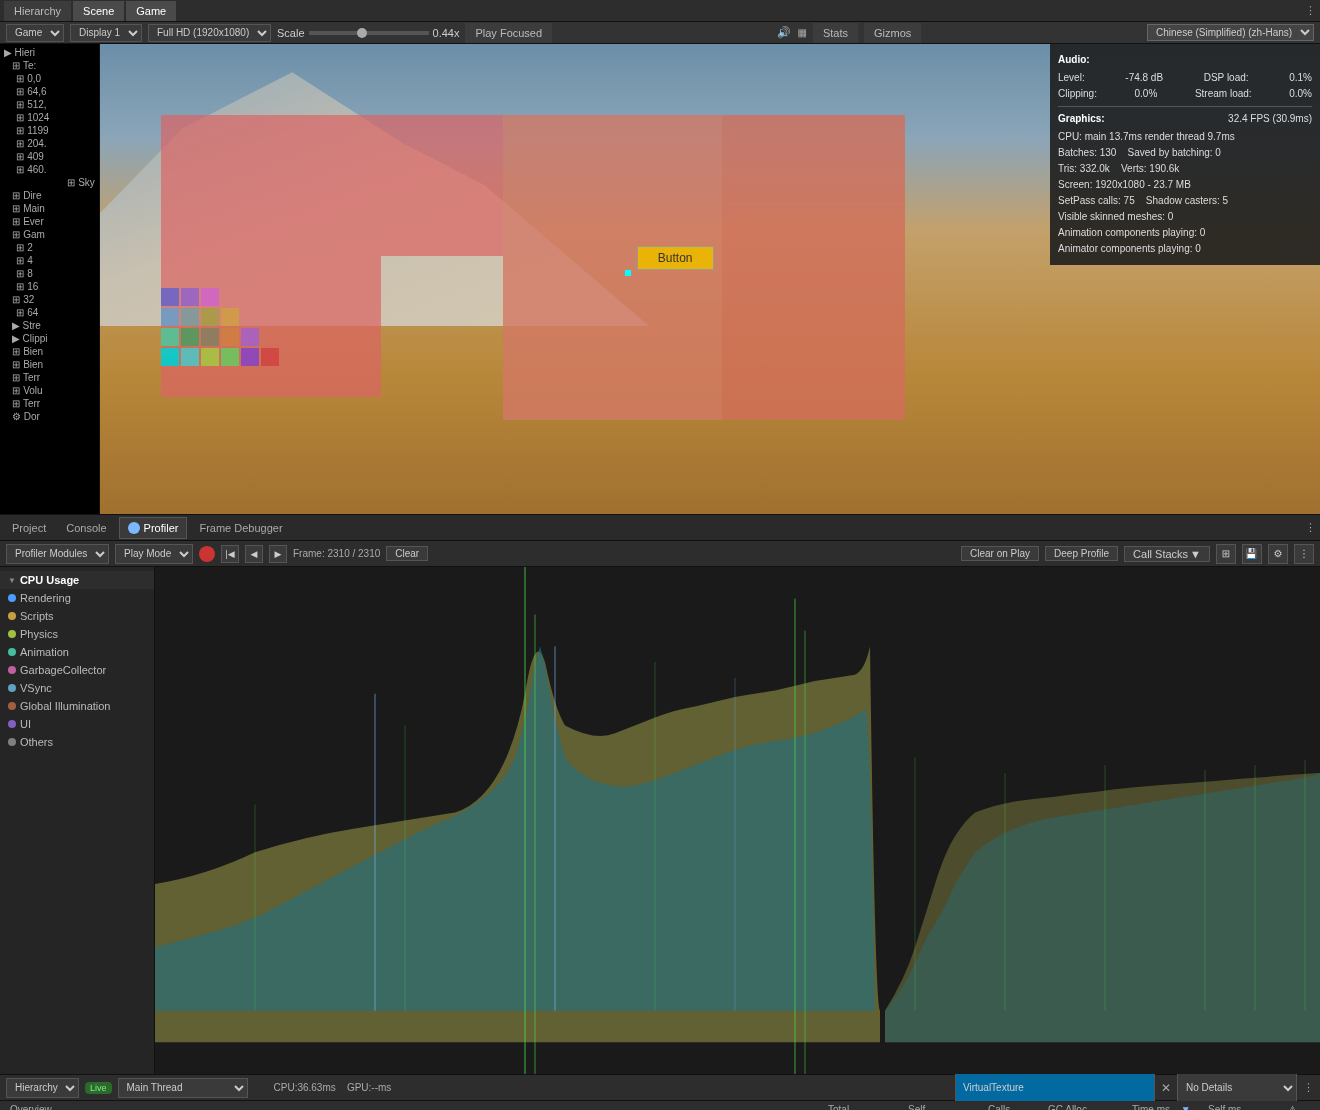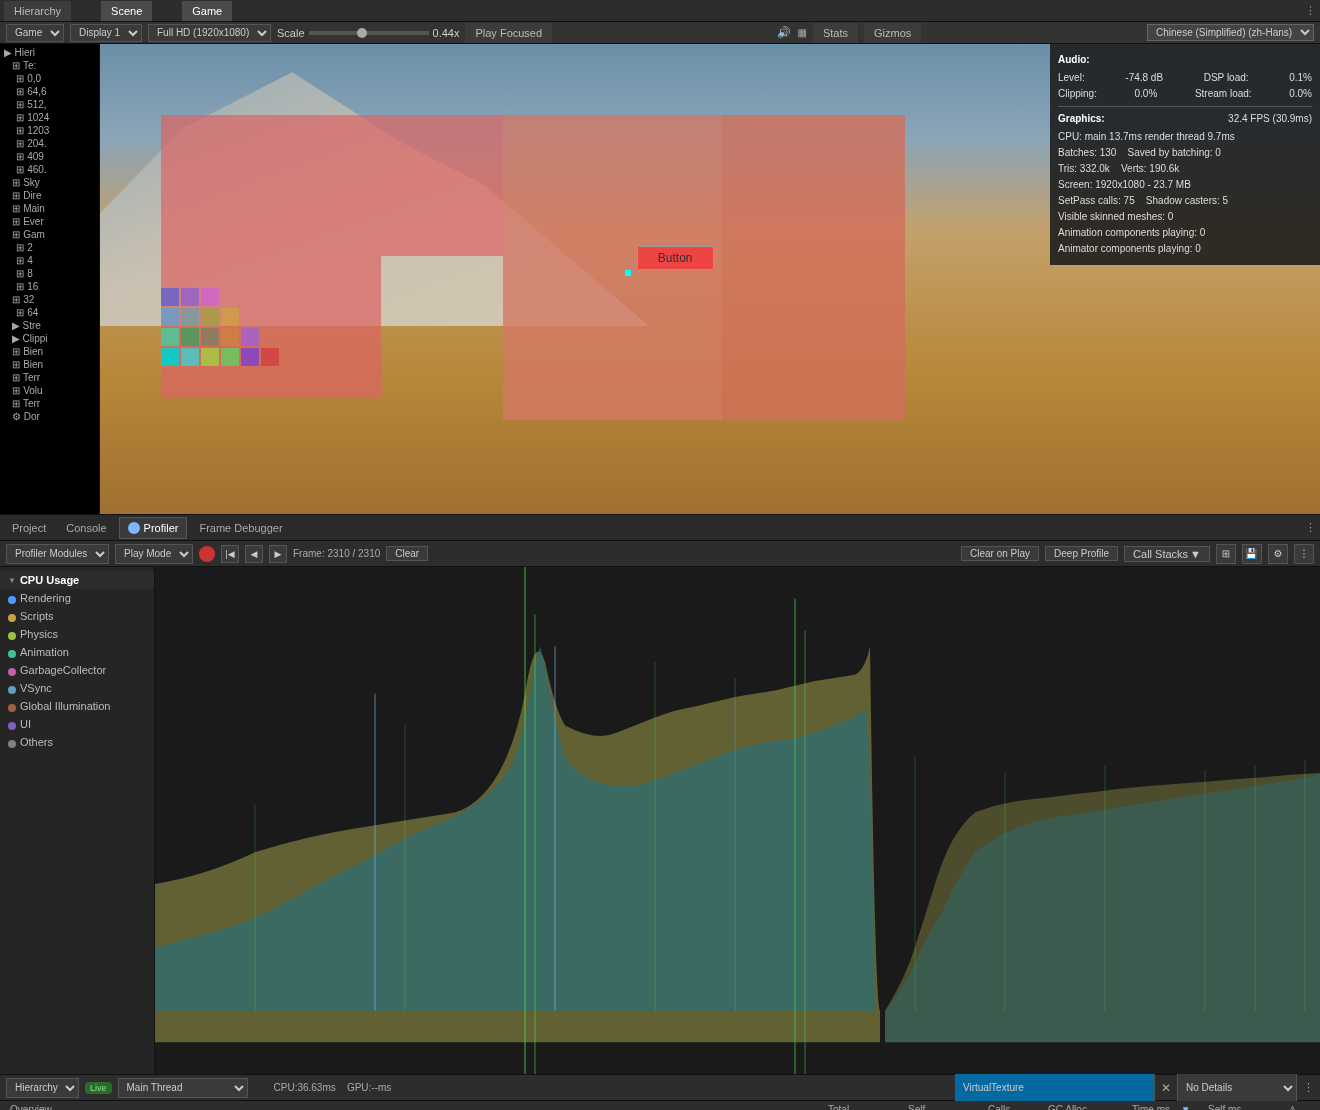--- a/index.html
+++ b/index.html
@@ -28,21 +28,20 @@
       border: none;
       color: #bbb;
       padding: 2px 10px;
       font-size: 11px;
       cursor: pointer;
       height: 20px;
     }
     .tab-btn.active {
       background: #4a4a4a;
       color: #fff;
-      margin-left: 28px;
     }
     .toolbar-icons {
       margin-left: auto;
       display: flex;
       gap: 6px;
       align-items: center;
       color: #aaa;
     }
 
     
@@ -181,21 +180,21 @@
       left: 5%;
       top: 52%;
       width: 25%;
       height: 35%;
     }
     
     .viewport-button {
       position: absolute;
       left: 44%;
       top: 43%;
-      background: #ef4444;
+      background: #eab308;
       border: 1px solid #999;
       padding: 4px 20px;
       font-size: 12px;
       color: #333;
       cursor: pointer;
       z-index: 10;
     }
     
     .stats-overlay {
       position: absolute;
@@ -341,21 +340,21 @@
       background: #252525;
       border-right: 1px solid #111;
       overflow-y: auto;
       padding: 4px 0;
     }
     .module-item {
       padding: 3px 8px;
       font-size: 11px;
       color: #bbb;
       display: flex;
-      align-items: flex-end;
+      align-items: center;
       gap: 4px;
       cursor: pointer;
     }
     .module-item .dot {
       width: 8px;
       height: 8px;
       border-radius: 50%;
       flex-shrink: 0;
     }
     .module-header {
@@ -549,25 +548,25 @@
 
 <div class="main-area">
 
   <div class="hierarchy-panel">
     <div class="hier-item">▶ Hieri</div>
     <div class="hier-item" style="padding-left:12px;">⊞ Te:</div>
     <div class="hier-item" style="padding-left:16px;">⊞ 0,0</div>
     <div class="hier-item" style="padding-left:16px;">⊞ 64,6</div>
     <div class="hier-item" style="padding-left:16px;">⊞ 512,</div>
     <div class="hier-item" style="padding-left:16px;">⊞ 1024</div>
-    <div class="hier-item" style="padding-left:16px;">⊞ 1203</div>
+    <div class="hier-item" style="padding-left:16px;">⊞ 1199</div>
     <div class="hier-item" style="padding-left:16px;">⊞ 204.</div>
     <div class="hier-item" style="padding-left:16px;">⊞ 409</div>
     <div class="hier-item" style="padding-left:16px;">⊞ 460.</div>
-    <div class="hier-item" style="padding-left:12px;">⊞ Sky</div>
+    <div class="hier-item" style="padding-left:27px;margin-left:40px;">⊞ Sky</div>
     <div class="hier-item" style="padding-left:12px;">⊞ Dire</div>
     <div class="hier-item" style="padding-left:12px;">⊞ Main</div>
     <div class="hier-item" style="padding-left:12px;">⊞ Ever</div>
     <div class="hier-item" style="padding-left:12px;">⊞ Gam</div>
     <div class="hier-item" style="padding-left:16px;">⊞ 2</div>
     <div class="hier-item" style="padding-left:16px;">⊞ 4</div>
     <div class="hier-item" style="padding-left:16px;">⊞ 8</div>
     <div class="hier-item" style="padding-left:16px;">⊞ 16</div>
     <div class="hier-item" style="padding-left:12px;">⊞ 32</div>
     <div class="hier-item" style="padding-left:16px;">⊞ 64</div>

